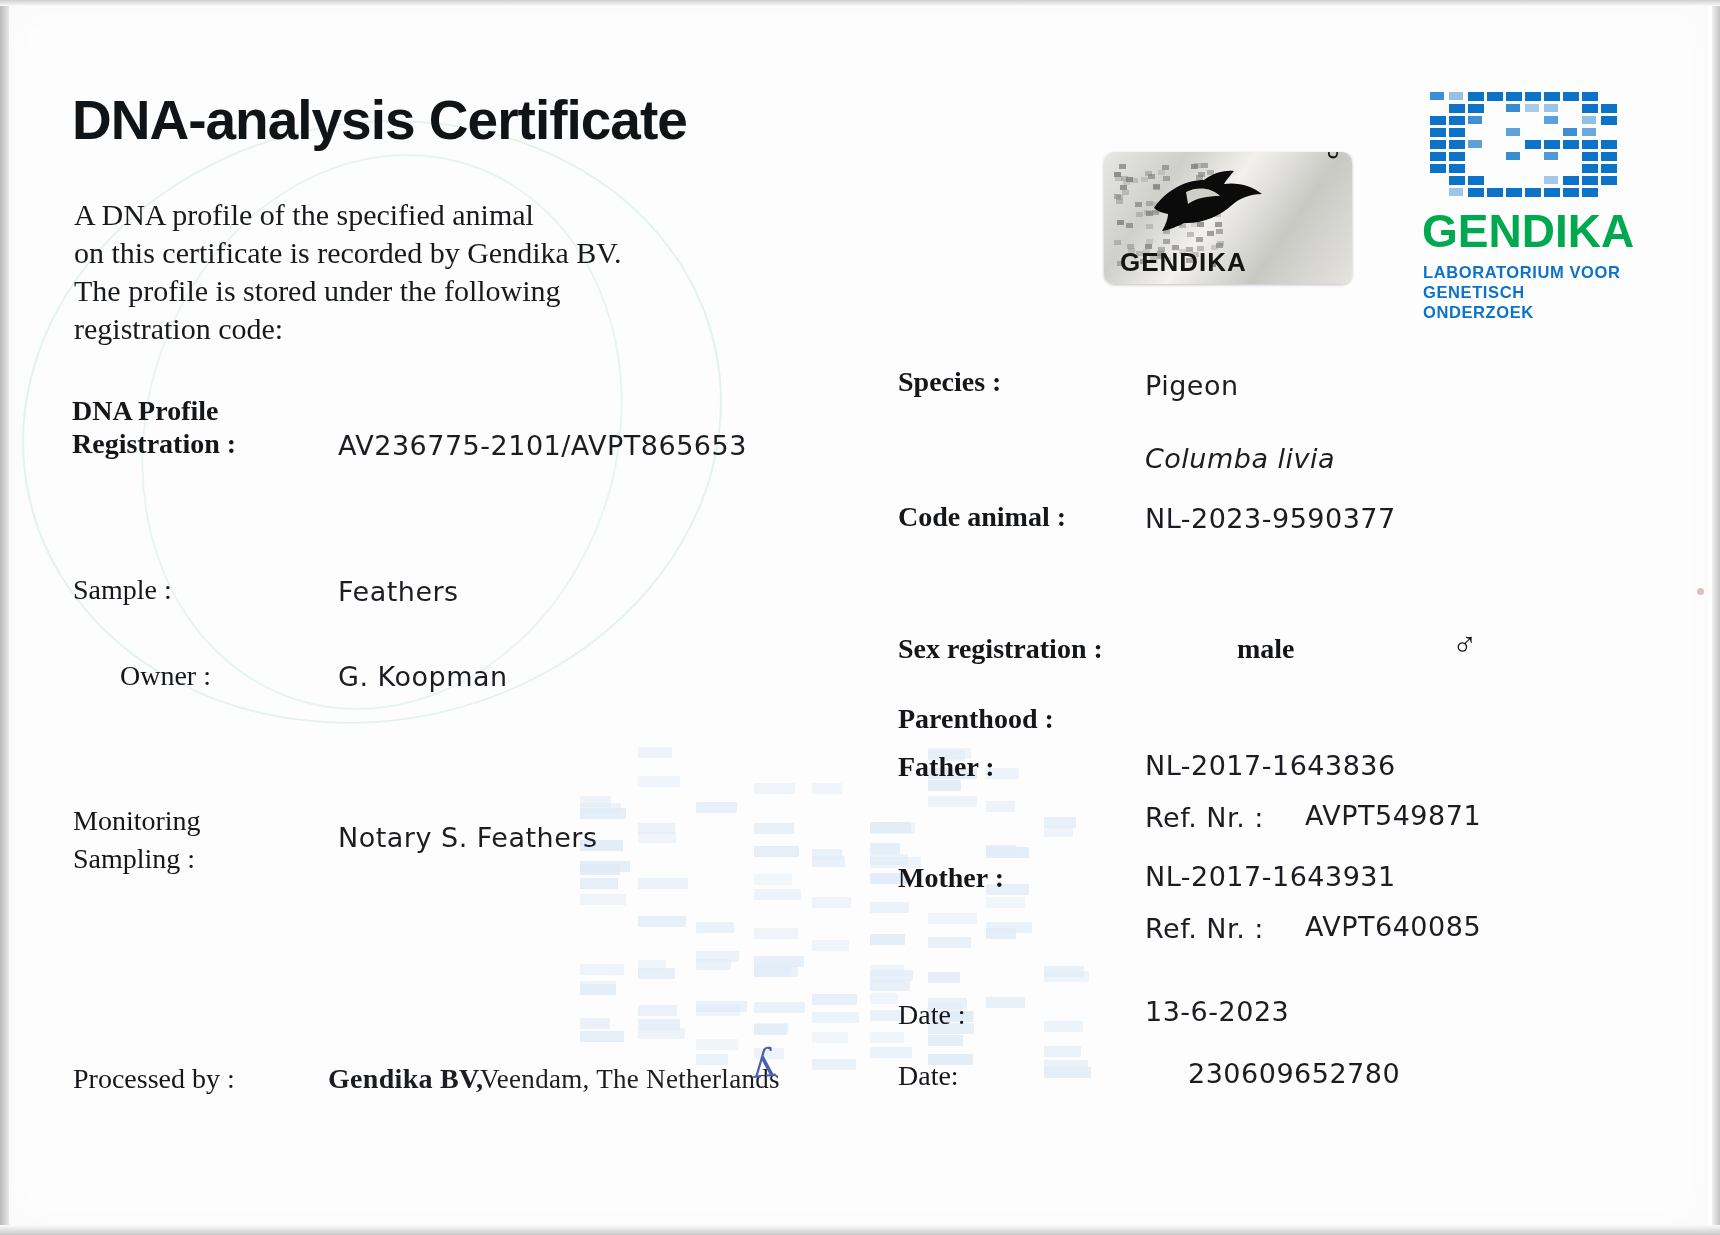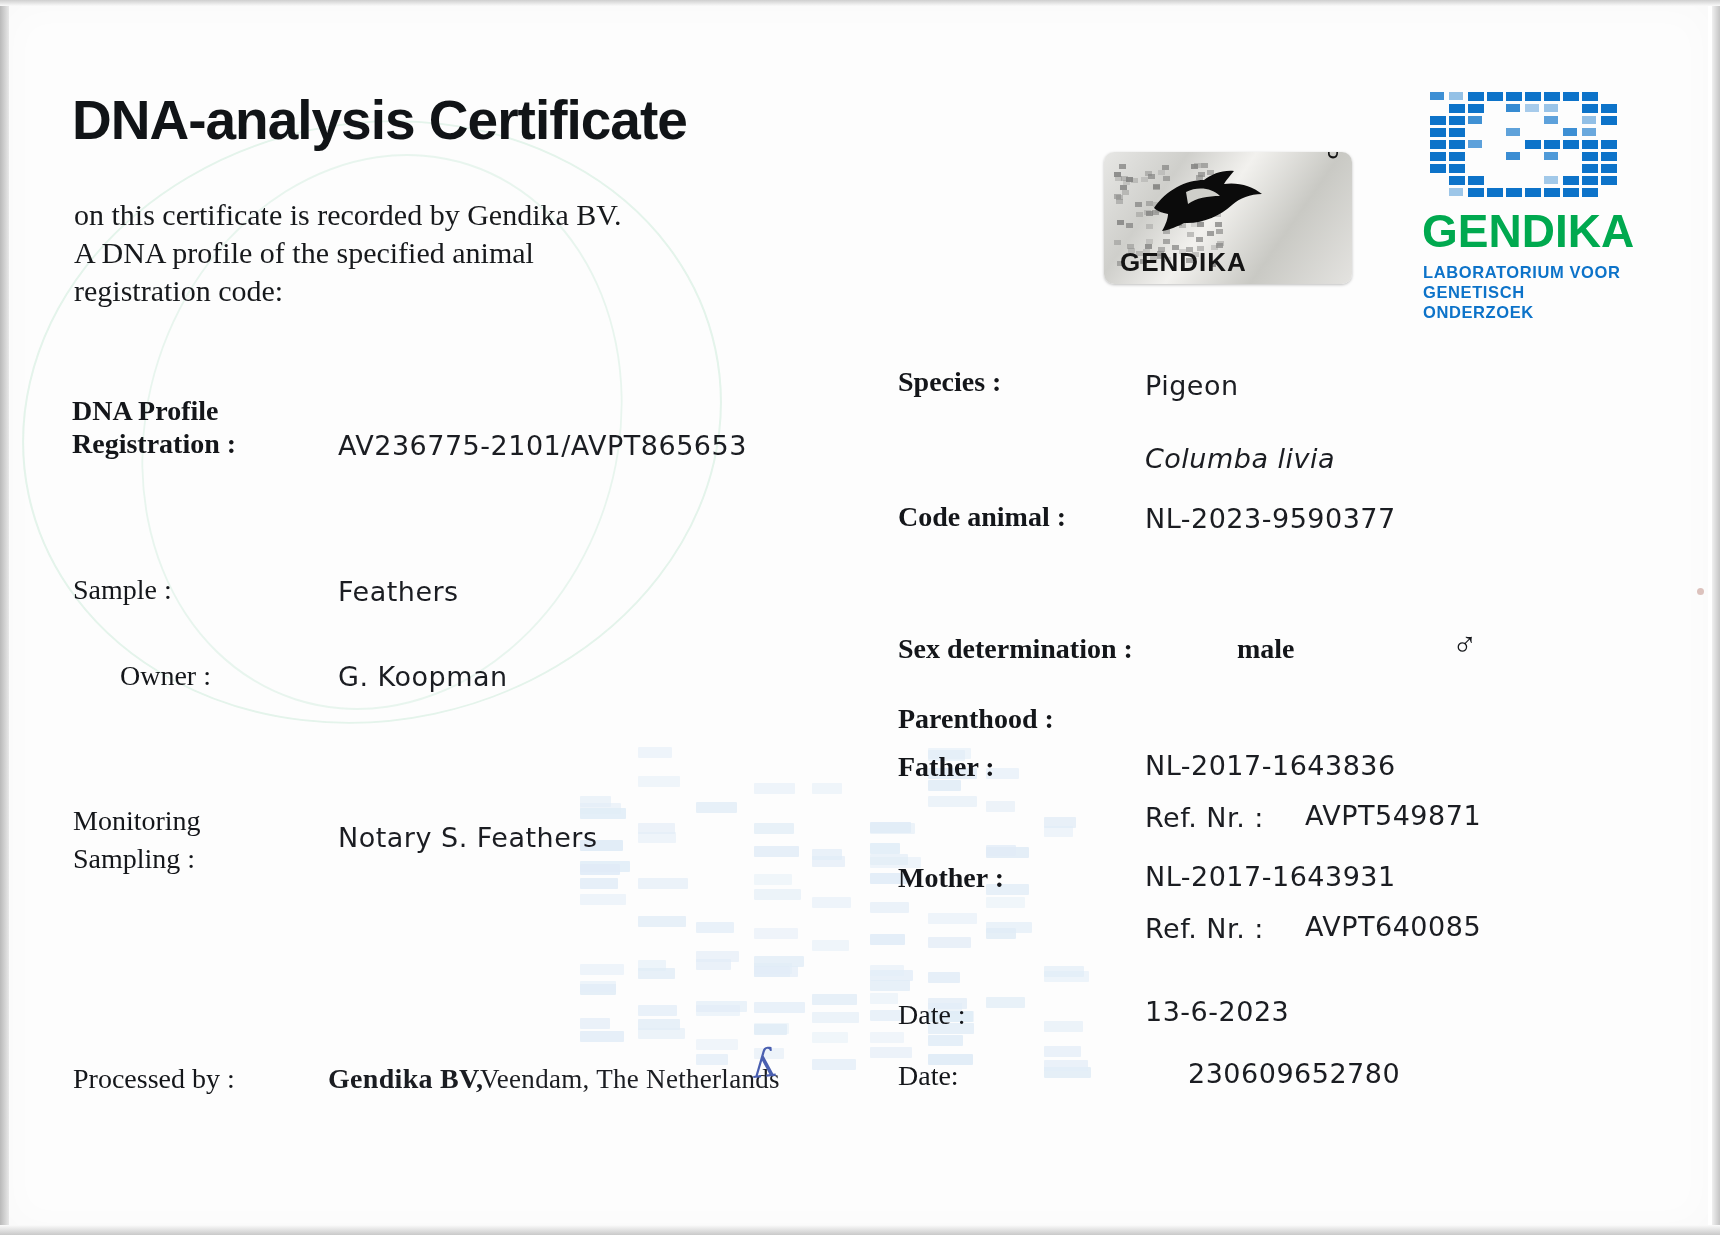--- a/index.html
+++ b/index.html
@@ -409,22 +409,23 @@
         <div class="gel-band" style="top: 226px; width: 40px; opacity: 0.7;"></div>
         <div class="gel-band" style="top: 231px; width: 45px; opacity: 0.59;"></div>
         <div class="gel-band" style="top: 86px; width: 29px; opacity: 0.53;"></div>
         <div class="gel-band" style="top: 281px; width: 39px; opacity: 0.61;"></div>
       </div>
     </div>
 
   <h1 class="title">DNA-analysis Certificate</h1>
 
   <div class="intro">
+    <div>A DNA profile of the specified animal</div>
     <div>on this certificate is recorded by Gendika BV.</div>
-    <div>A DNA profile of the specified animal</div>
+    <div>The profile is stored under the following</div>
     <div>registration code:</div>
   </div>
 
   <div class="holo">
     <div class="holo-noise" id="holonoise">
         <div class="holo-dot" style="left: 0px; top: 10px; opacity: 0.89;"></div>
         <div class="holo-dot" style="left: 83px; top: 60px; opacity: 0.88;"></div>
         <div class="holo-dot" style="left: 82px; top: 75px; opacity: 0.78;"></div>
         <div class="holo-dot" style="left: 102px; top: 67px; opacity: 0.67;"></div>
         <div class="holo-dot" style="left: 13px; top: 82px; opacity: 0.45;"></div>
@@ -612,21 +613,21 @@
   <div class="value serif" style="left:480px; top:1064px;">Veendam, The Netherlands</div>
   <div class="signature">ʎ</div>
 
   <div class="label bold" style="left:898px; top:366px;">Species :</div>
   <div class="value handwrite" style="left:1145px; top:370px;">Pigeon</div>
   <div class="value handwrite italic" style="left:1145px; top:428px;margin-top:15px;">Columba livia</div>
 
   <div class="label bold" style="left:898px; top:501px;">Code animal :</div>
   <div class="value handwrite" style="left:1145px; top:503px;">NL-2023-9590377</div>
 
-  <div class="label bold" style="left:898px; top:633px;">Sex determination :</div>
+  <div class="label bold" style="left:898px; top:633px;">Sex registration :</div>
   <div class="label bold" style="left:1237px; top:633px;">male</div>
   <div class="sex-symbol" style="left:1452px; top:626px;">♂</div>
 
   <div class="label bold" style="left:898px; top:703px;">Parenthood :</div>
 
   <div class="label bold" style="left:898px; top:751px;">Father :</div>
   <div class="value handwrite" style="left:1145px; top:750px;">NL-2017-1643836</div>
   <div class="value handwrite" style="left:1145px; top:802px;">Ref. Nr.  :</div>
   <div class="value handwrite" style="left:1305px; top:800px;">AVPT549871</div>
 

